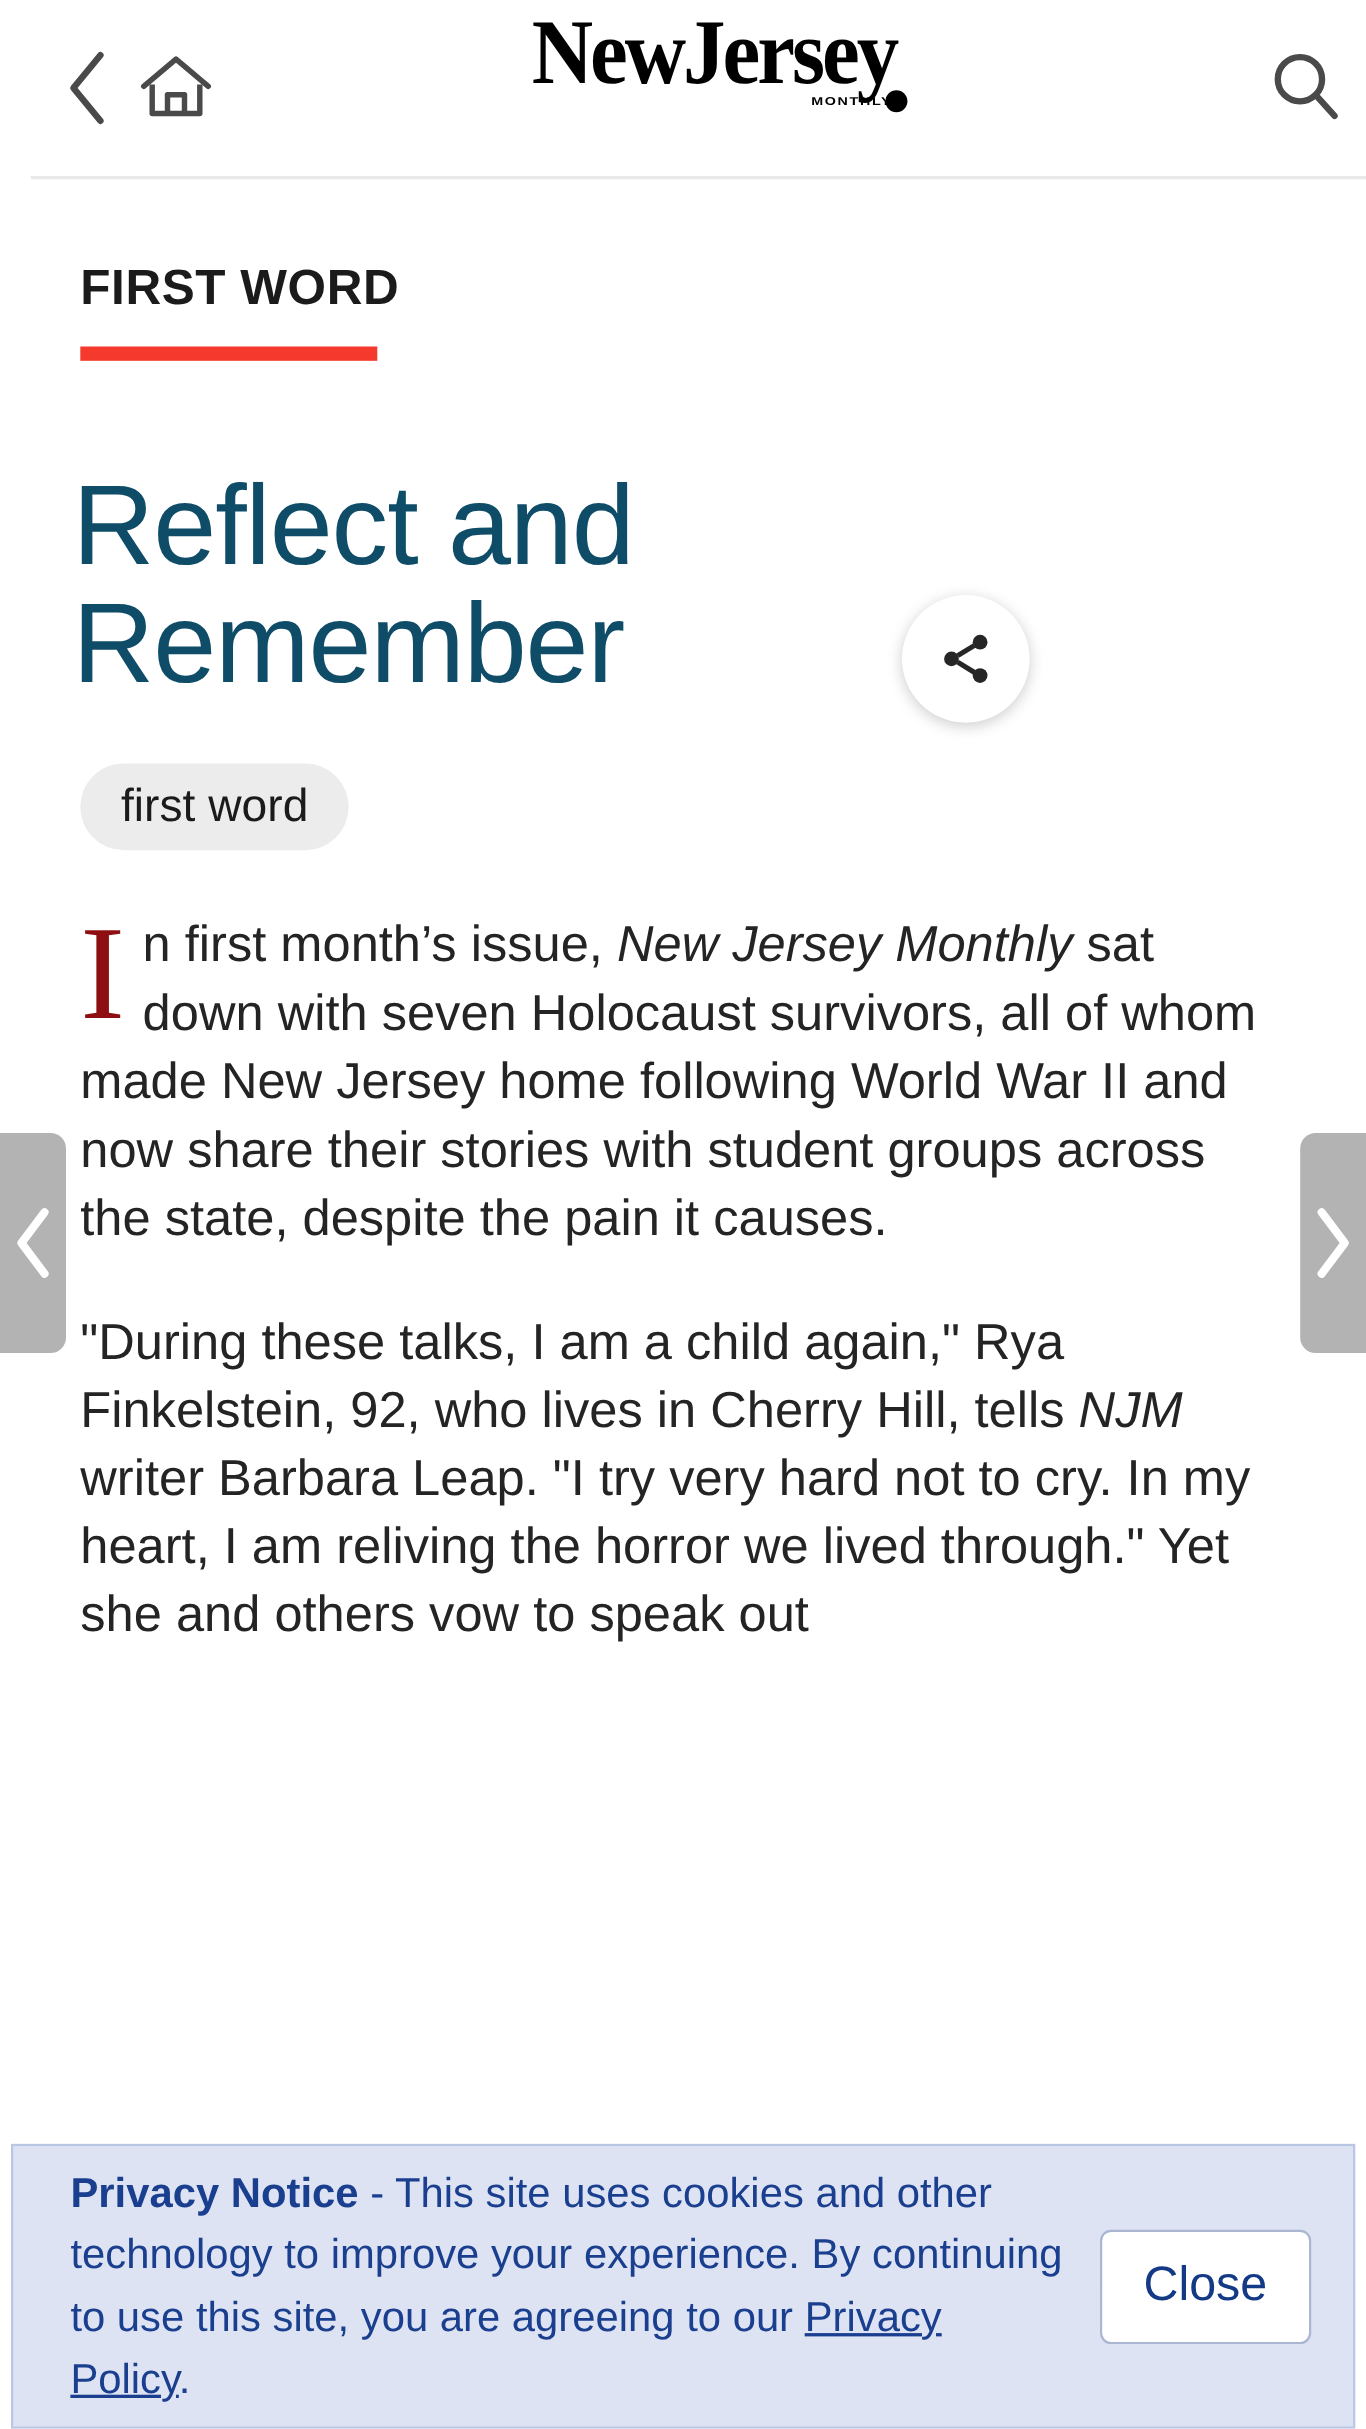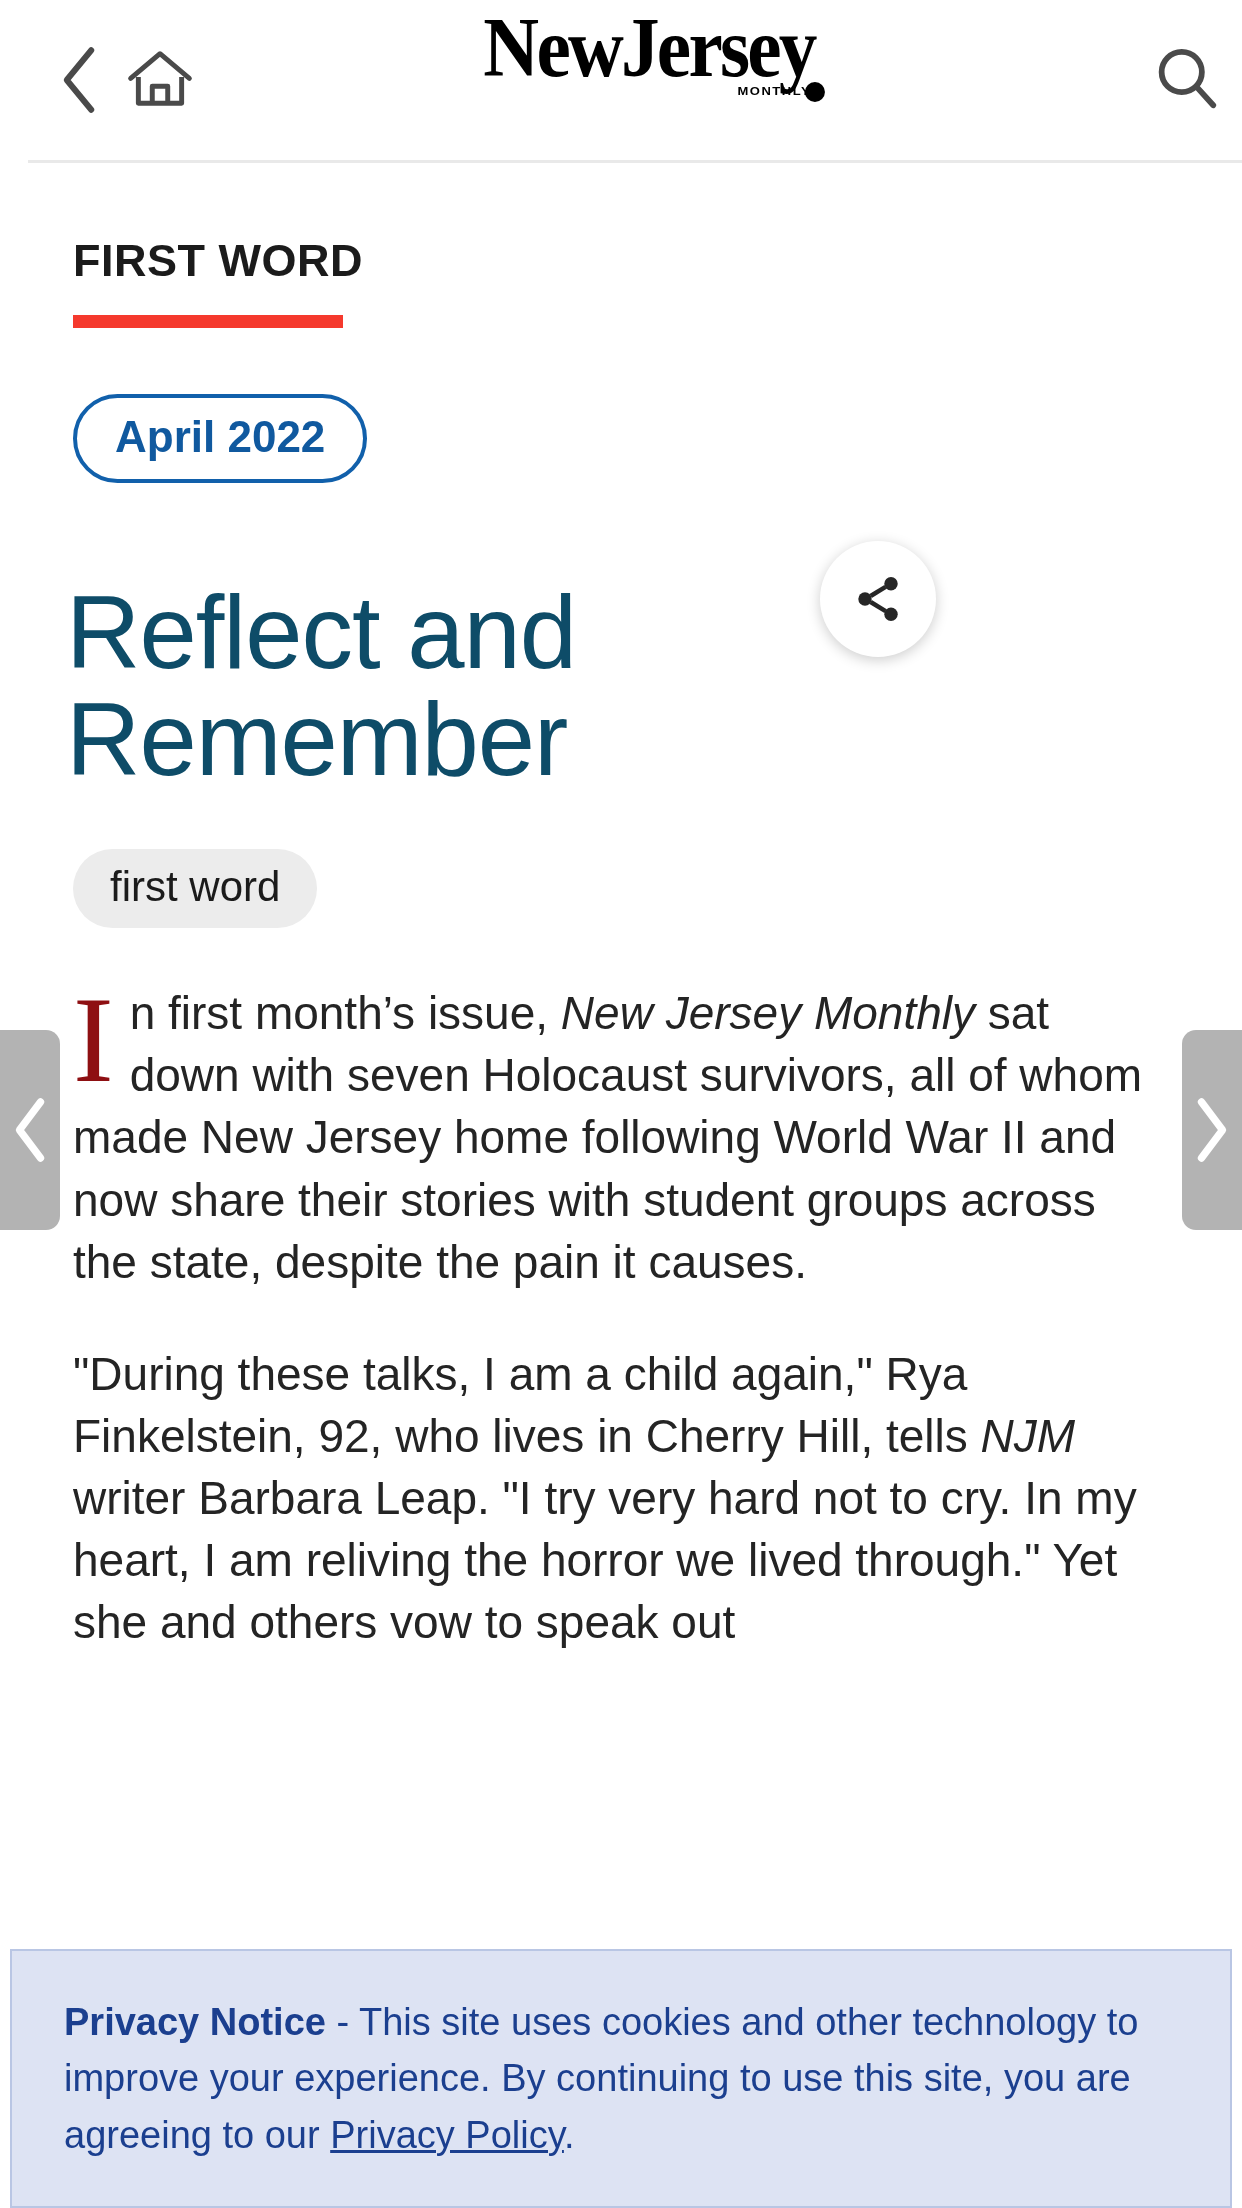--- a/index.html
+++ b/index.html
@@ -275,21 +275,20 @@
     </button>
   </div>
 
   <div class="content">
 
     <div class="kicker-wrap">
       <div class="kicker">FIRST WORD</div>
       <div class="kicker-rule"></div>
     </div>
 
-    <div class="issue-pill">April 2022</div>
 
     <button class="share-btn">
       <svg class="share-icon" viewBox="0 0 24 24">
         <circle cx="18" cy="5" r="3.1" fill="#262626"></circle>
         <circle cx="18" cy="19" r="3.1" fill="#262626"></circle>
         <circle cx="6" cy="12" r="3.1" fill="#262626"></circle>
         <line x1="8.6" y1="10.6" x2="15.5" y2="6.4" stroke="#262626" stroke-width="2.1"></line>
         <line x1="8.6" y1="13.4" x2="15.5" y2="17.6" stroke="#262626" stroke-width="2.1"></line>
       </svg>
     </button>
@@ -318,15 +317,16 @@
   <button class="side-arrow right">
     <svg viewBox="0 0 24 40">
       <path d="M6 4 L18 20 L6 36" fill="none" stroke="#ffffff" stroke-width="4.2" stroke-linecap="round" stroke-linejoin="round"></path>
     </svg>
   </button>
 
   <div class="privacy-banner">
     <div class="privacy-text">
       <b>Privacy Notice</b><span> - </span><span>This site uses cookies and other technology to improve your experience. By continuing to use this site, you are agreeing to our </span><a class="privacy-link">Privacy Policy</a><span>.</span>
     </div>
+    <button class="close-btn">Close</button>
   </div>
 
 </div>
 
 </body></html>

